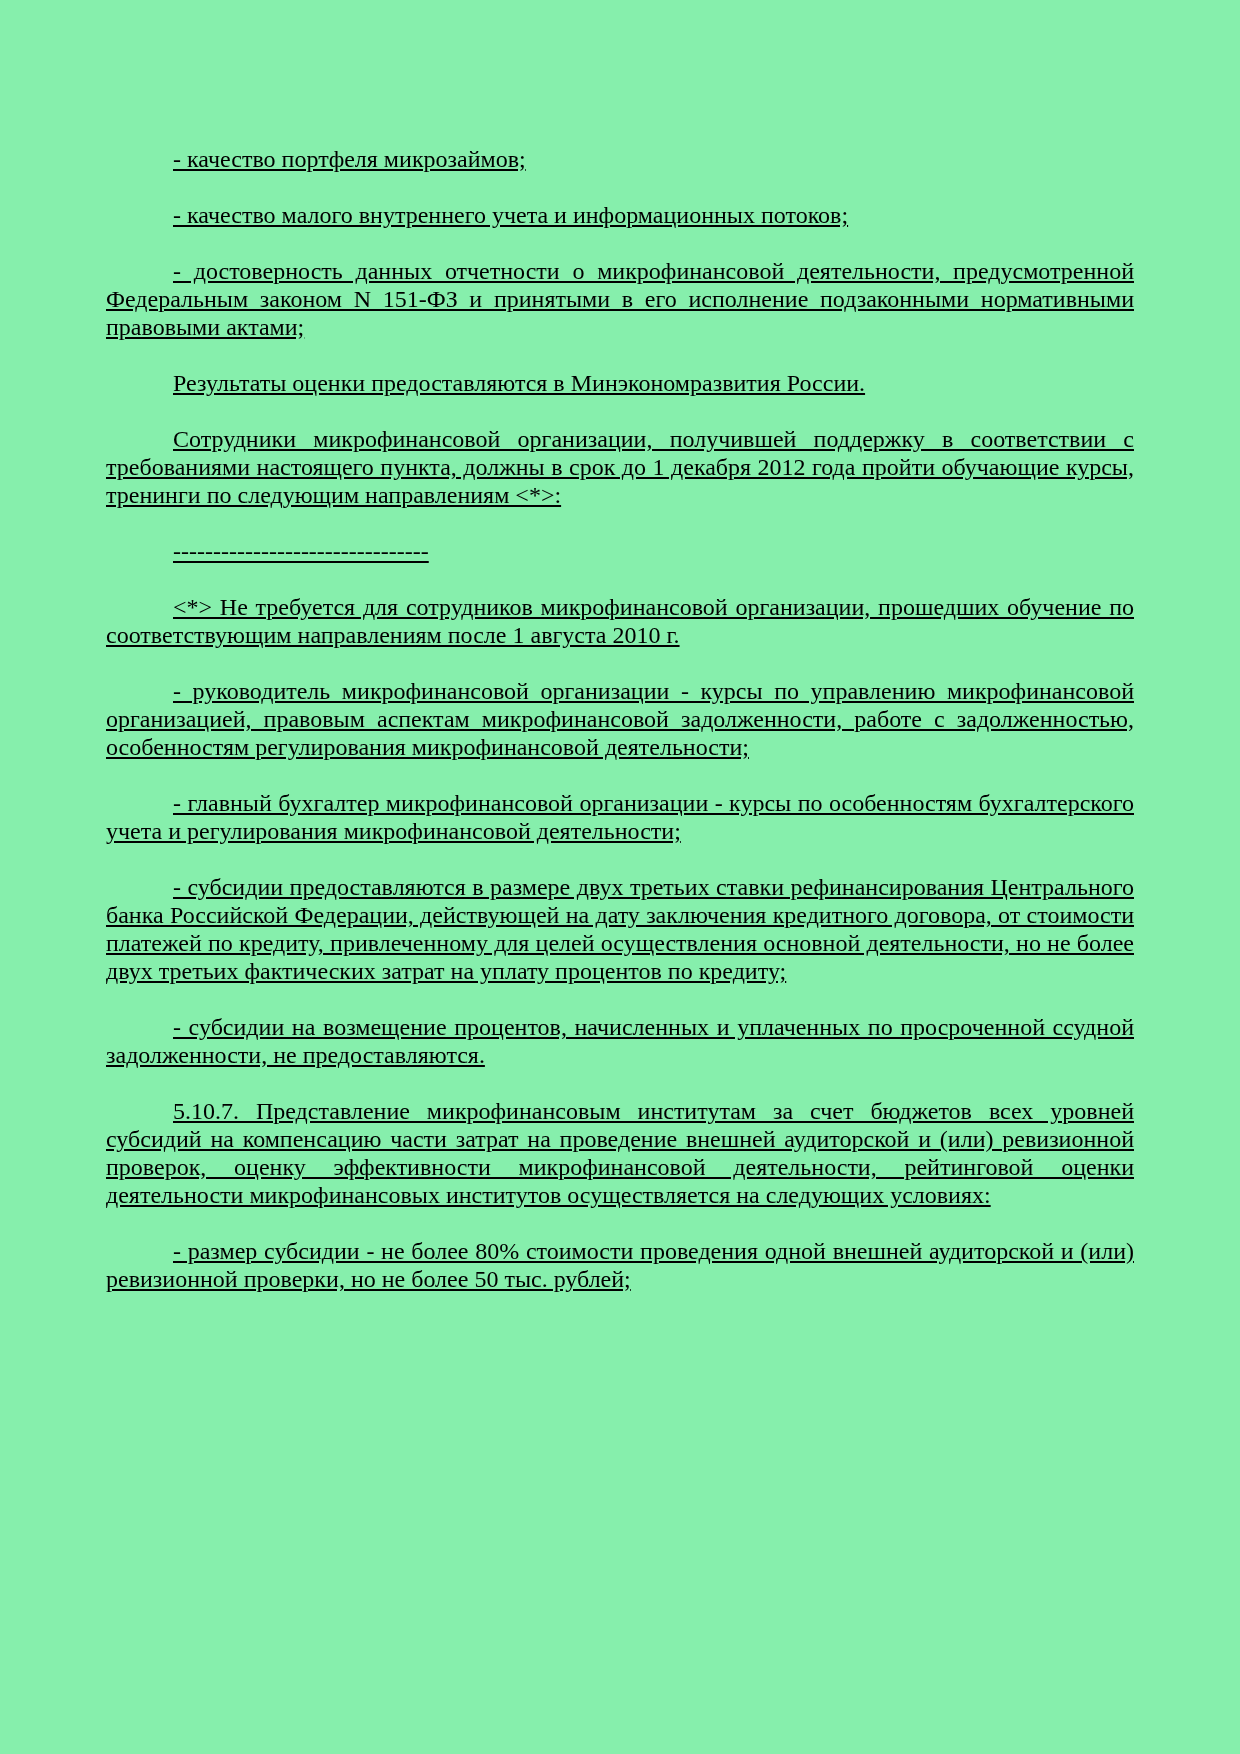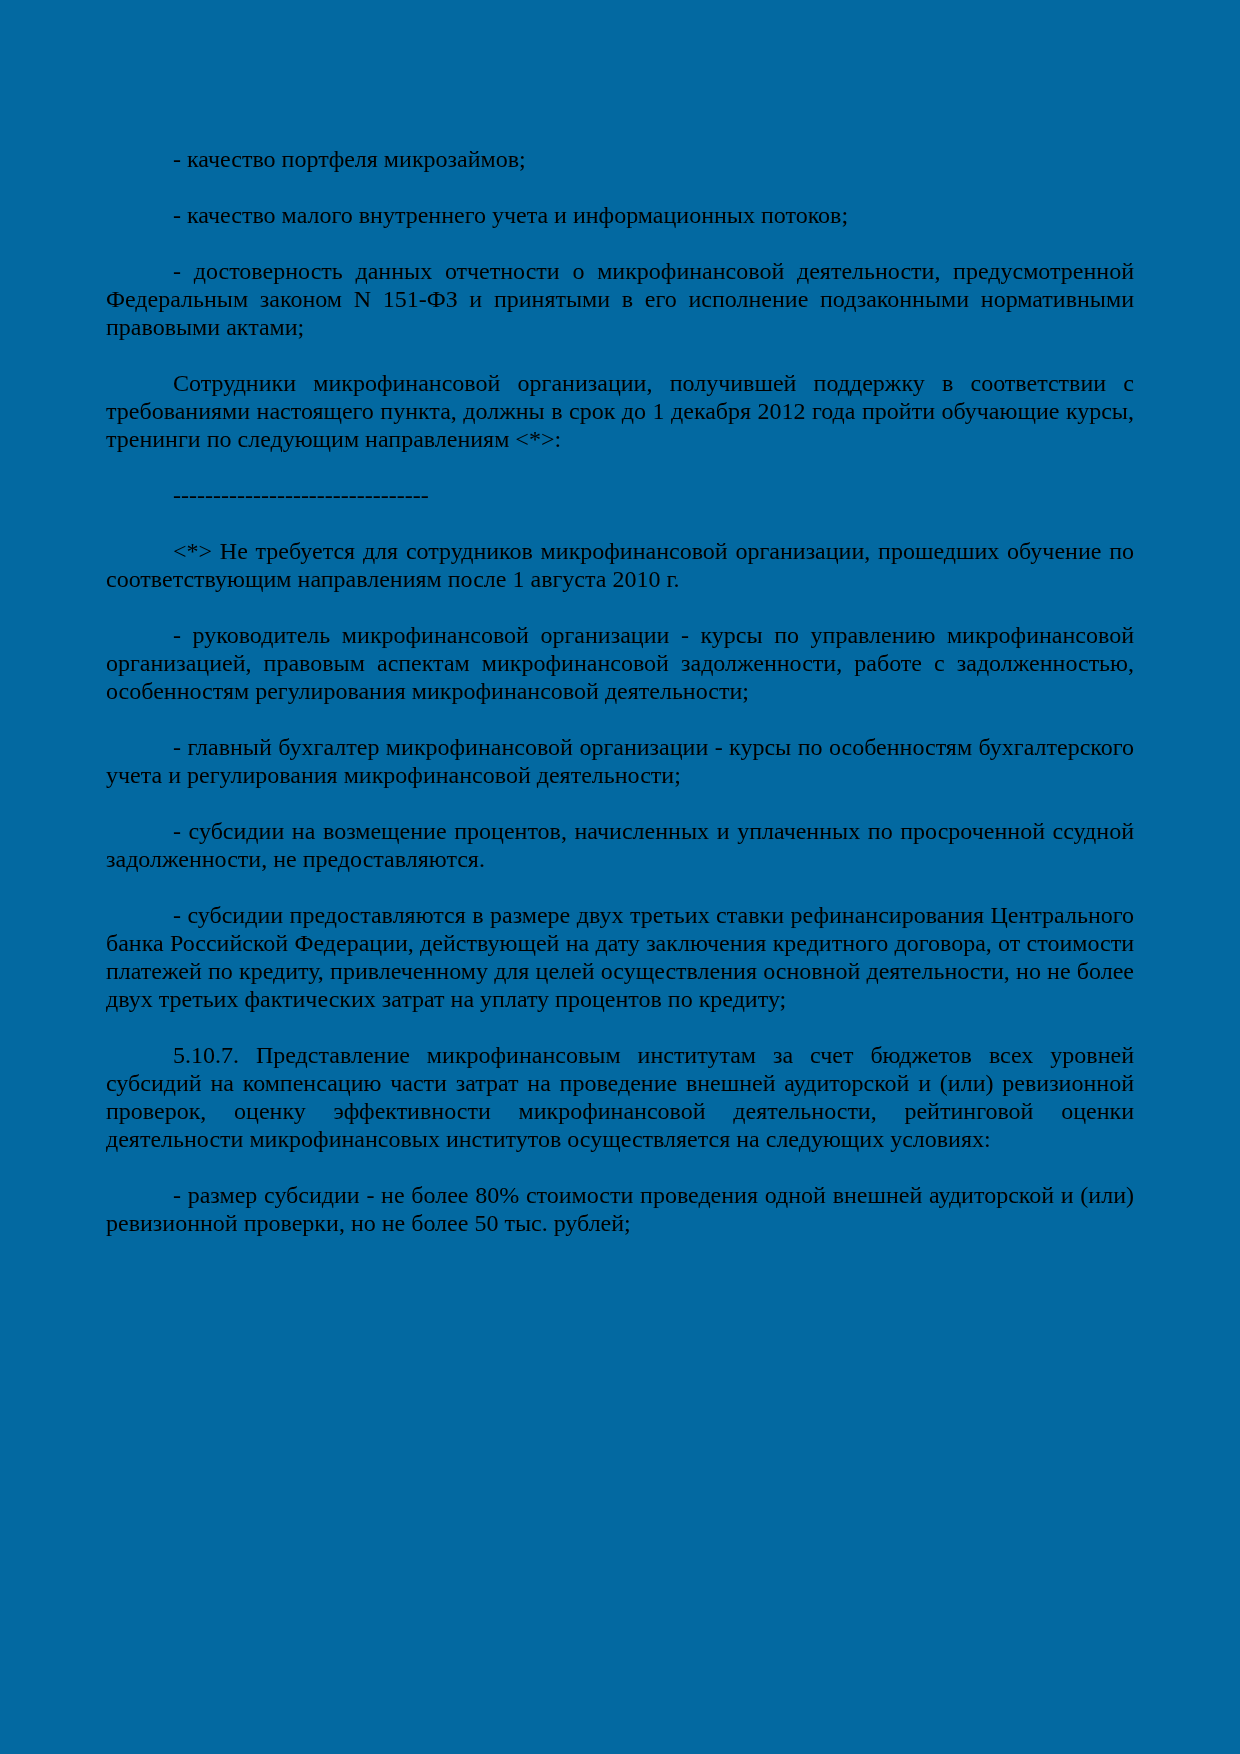--- a/index.html
+++ b/index.html
@@ -5,49 +5,51 @@
   html, body {
     margin: 0;
     padding: 0;
     background: #ffffff;
   }
   .page {
     position: relative;
     width: 1240px;
     height: 1754px;
     margin: 0 auto;
-    background: #0369a1;
+    background: #86efac;
     color: #000000;
     font-family: "Liberation Serif", "DejaVu Serif", serif;
     font-size: 24px;
     line-height: 28px;
     box-sizing: border-box;
     padding: 145px 106px 40px 106px;
     overflow: hidden;
+    text-decoration: underline;
   }
   .page p {
     margin: 0 0 28px 0;
     text-indent: 67px;
     text-align: justify;
   }
   .page p.separator {
     text-align: left;
     letter-spacing: 0;
     white-space: nowrap;
   }
 </style>
 </head>
 <body>
 
 <div class="page">
   <p>- качество портфеля микрозаймов;</p>
   <p>- качество малого внутреннего учета и информационных потоков;</p>
   <p>- достоверность данных отчетности о микрофинансовой деятельности, предусмотренной Федеральным законом N 151-ФЗ и принятыми в его исполнение подзаконными нормативными правовыми актами;</p>
+  <p>Результаты оценки предоставляются в Минэкономразвития России.</p>
   <p>Сотрудники микрофинансовой организации, получившей поддержку в соответствии с требованиями настоящего пункта, должны в срок до 1 декабря 2012 года пройти обучающие курсы, тренинги по следующим направлениям &lt;*&gt;:</p>
   <p class="separator">--------------------------------</p>
   <p>&lt;*&gt; Не требуется для сотрудников микрофинансовой организации, прошедших обучение по соответствующим направлениям после 1 августа 2010 г.</p>
   <p>- руководитель микрофинансовой организации - курсы по управлению микрофинансовой организацией, правовым аспектам микрофинансовой задолженности, работе с задолженностью, особенностям регулирования микрофинансовой деятельности;</p>
   <p>- главный бухгалтер микрофинансовой организации - курсы по особенностям бухгалтерского учета и регулирования микрофинансовой деятельности;</p>
+  <p>- субсидии предоставляются в размере двух третьих ставки рефинансирования Центрального банка Российской Федерации, действующей на дату заключения кредитного договора, от стоимости платежей по кредиту, привлеченному для целей осуществления основной деятельности, но не более двух третьих фактических затрат на уплату процентов по кредиту;</p>
   <p>- субсидии на возмещение процентов, начисленных и уплаченных по просроченной ссудной задолженности, не предоставляются.</p>
-  <p>- субсидии предоставляются в размере двух третьих ставки рефинансирования Центрального банка Российской Федерации, действующей на дату заключения кредитного договора, от стоимости платежей по кредиту, привлеченному для целей осуществления основной деятельности, но не более двух третьих фактических затрат на уплату процентов по кредиту;</p>
   <p>5.10.7. Представление микрофинансовым институтам за счет бюджетов всех уровней субсидий на компенсацию части затрат на проведение внешней аудиторской и (или) ревизионной проверок, оценку эффективности микрофинансовой деятельности, рейтинговой оценки деятельности микрофинансовых институтов осуществляется на следующих условиях:</p>
   <p>- размер субсидии - не более 80% стоимости проведения одной внешней аудиторской и (или) ревизионной проверки, но не более 50 тыс. рублей;</p>
 </div>
 
 </body></html>

